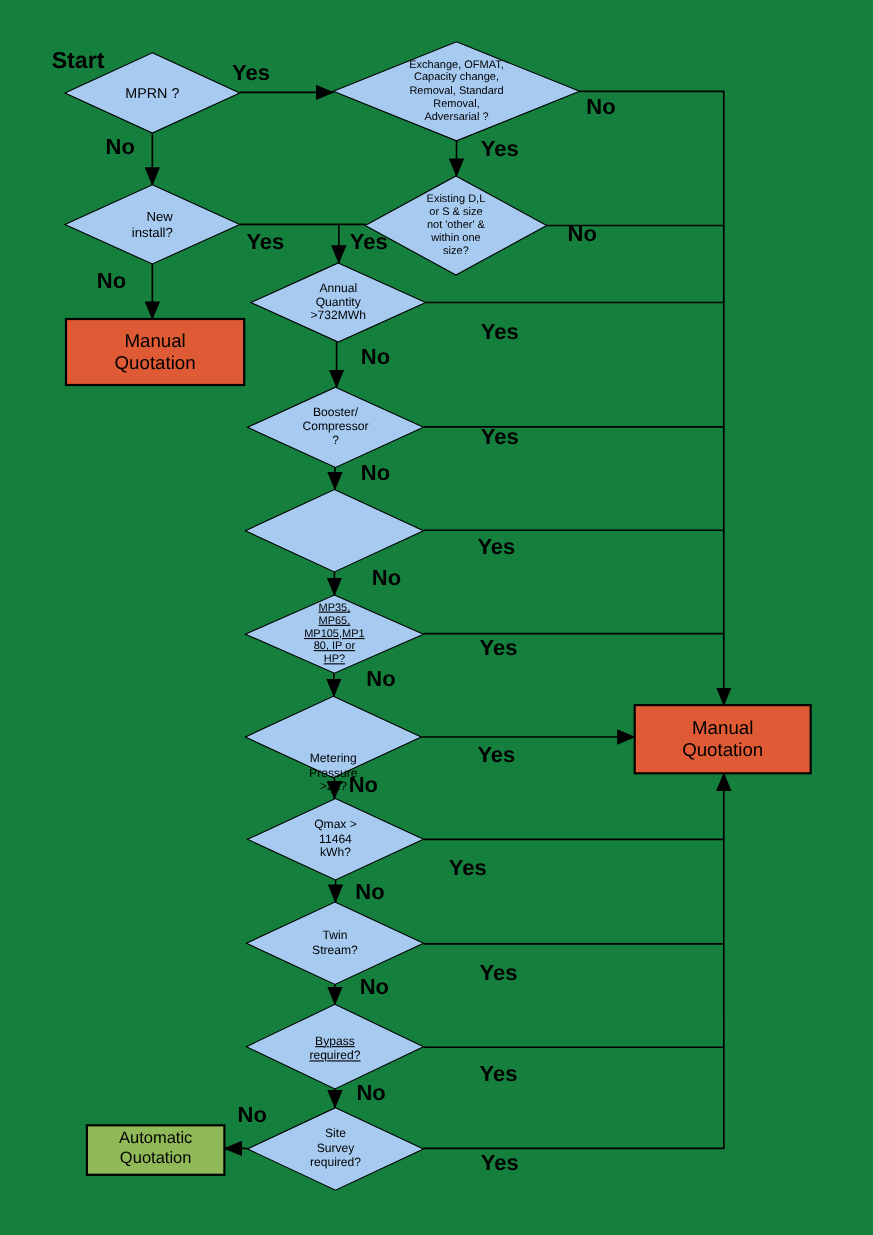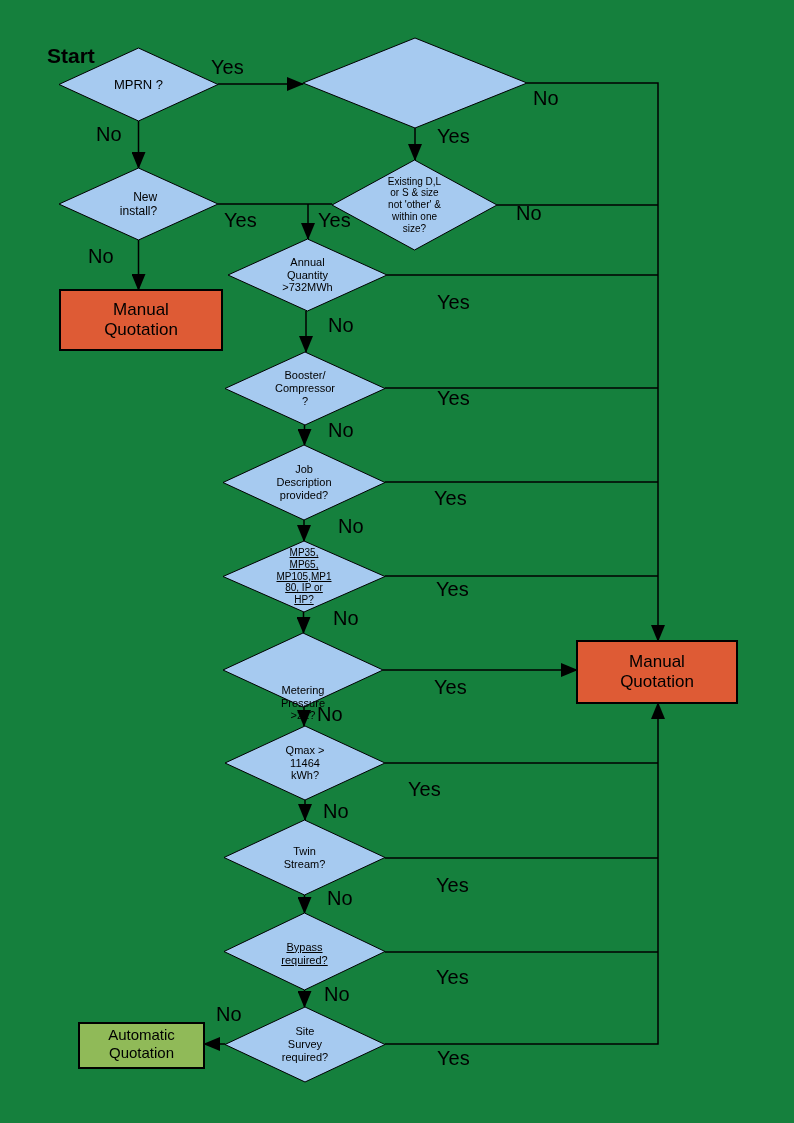--- a/index.html
+++ b/index.html
@@ -11,21 +11,21 @@
   }
   #chart-svg { position:absolute; left:0; top:0; }
   .decision { fill:var(--decision-fill,#A6CAF0); stroke:#000; stroke-width:1; }
   .box-manual { fill:var(--manual-quotation-fill,#DE5B35); stroke:#000; stroke-width:2; }
   .box-auto { fill:var(--automatic-quotation-fill,#90BA58); stroke:#000; stroke-width:2; }
   .connector { fill:none; stroke:var(--connector,#000); stroke-width:1.5; }
   .node-text {
     position:absolute; display:flex; align-items:center; justify-content:center;
     text-align:center; white-space:pre-line; line-height:1.18; color:#000;
   }
-  .edge-label { position:absolute; font-size:20px; color:#000; line-height:1; }
+  .edge-label { position:absolute; font-size:20px; color:#000; line-height:1;font-weight:bold; }
   .start-label { position:absolute; left:47px; top:44px; font-size:21px; font-weight:bold; }
 </style>
 </head>
 <body>
 
 <div id="page">
 
   <svg id="chart-svg" width="794" height="1123" viewBox="0 0 794 1123">
     <defs>
       <marker id="arrow" markerUnits="userSpaceOnUse" markerWidth="17" markerHeight="14" refX="16" refY="7" orient="auto">
@@ -75,36 +75,38 @@
     <polygon class="decision" points="305,1007 385,1044.5 305,1082 225,1044.5"></polygon>
 
     <rect class="box-manual" x="60" y="290" width="162" height="60"></rect>
     <rect class="box-manual" x="577" y="641" width="160" height="62"></rect>
     <rect class="box-auto" x="79" y="1023" width="125" height="45"></rect>
   </svg>
 
   <div class="start-label">Start</div>
 
   <div class="node-text" style="left:59px;top:48px;width:159px;height:73px;font-size:13px;text-align:right;">MPRN ?</div>
+  <div class="node-text" style="left:303px;top:38px;width:224px;height:90px;font-size:10px;">Exchange, OFMAT,
+Capacity change,
+Removal, Standard
+Removal,
+Adversarial ?</div>
   <div class="node-text" style="left:59px;top:168px;width:159px;height:72px;font-size:12px;text-align:right;">New
 install?</div>
   <div class="node-text" style="left:332px;top:160px;width:165px;height:90px;font-size:10px;">Existing D,L
 or S &amp; size
 not 'other' &amp;
 within one
 size?</div>
   <div class="node-text" style="left:228px;top:239px;width:159px;height:72px;font-size:11px;">Annual
 Quantity
 &gt;732MWh</div>
   <div class="node-text" style="left:225px;top:352px;width:160px;height:73px;font-size:11px;">Booster/
 Compressor
 ?</div>
-  <div class="node-text" style="left:223px;top:445px;width:162px;height:75px;font-size:11px;">Job
-Description
-provided?</div>
   <div class="node-text" style="left:223px;top:541px;width:162px;height:71px;font-size:10px;text-decoration:underline;">MP35,
 MP65,
 MP105,MP1
 80, IP or
 HP?</div>
   <div class="node-text" style="left:223px;top:666px;width:160px;height:74px;font-size:11px;">Metering
 Pressure
 &gt;21?</div>
   <div class="node-text" style="left:225px;top:726px;width:160px;height:74px;font-size:11px;">Qmax &gt;
 11464

